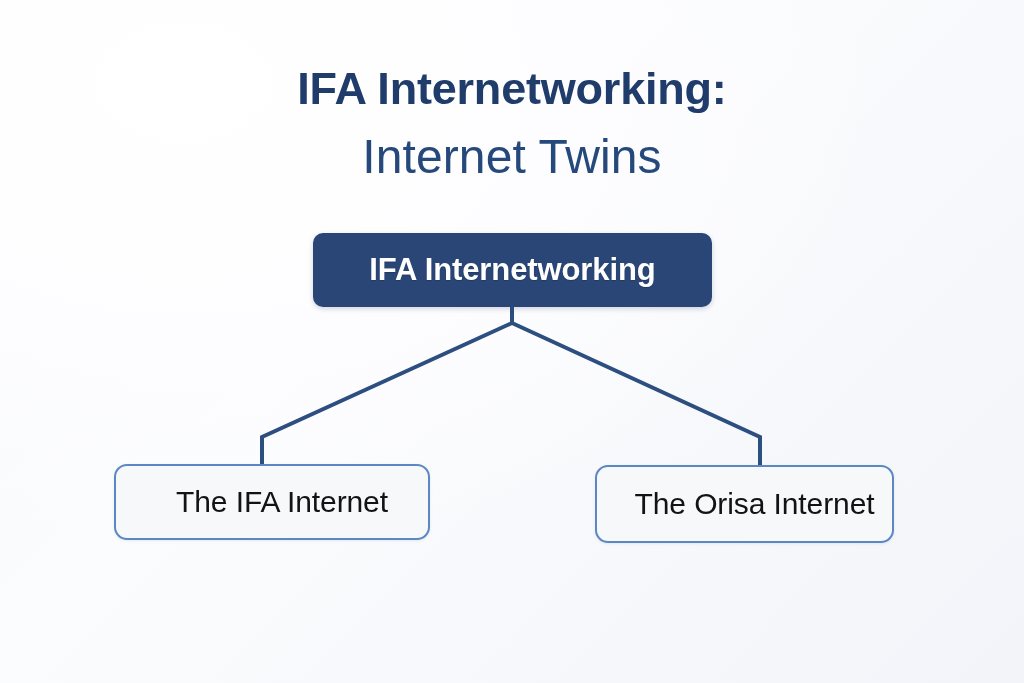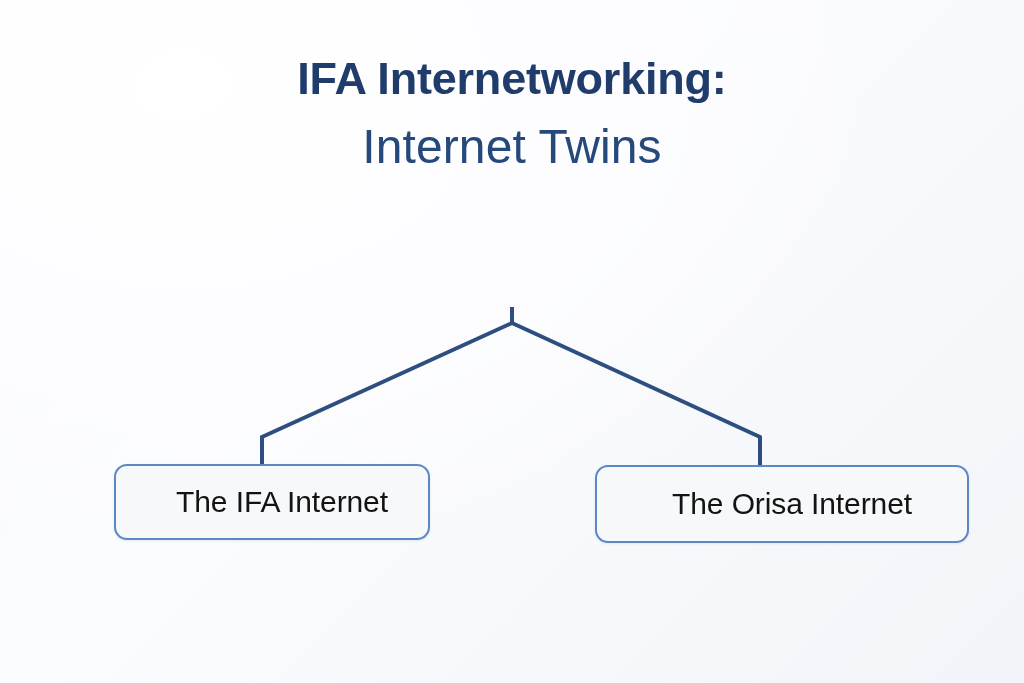--- a/index.html
+++ b/index.html
@@ -33,21 +33,21 @@
     width: 1024px;
     text-align: center;
     line-height: 1;
   }
   #title-line-1 {
     display: block;
     font-size: 45px;
     font-weight: 700;
     letter-spacing: -0.2px;
     color: #1f3c6b;
-    margin: 2px;
+    margin: 12px;
     padding: 0;
   }
   #title-line-2 {
     display: block;
     font-size: 48px;
     font-weight: 400;
     letter-spacing: 0.1px;
     color: #26497c;
     margin-top: 22px;
   }
@@ -105,21 +105,21 @@
 
   #node-child-0 {
     left: 114px;
     top: 464px;
     width: 316px;
     height: 76px;
   }
   #node-child-1 {
     left: 595px;
     top: 465px;
-    width: 374px;
+    width: 299px;
     height: 78px;
   }
 </style>
 </head>
 <body>
 
 <div id="canvas">
 
   <div id="title-block">
     <span id="title-line-1">IFA Internetworking:</span>
@@ -127,20 +127,23 @@
   </div>
 
   <svg id="connector-layer" viewBox="0 0 1024 683" xmlns="http://www.w3.org/2000/svg">
     <g fill="none" stroke="#2d4f80" stroke-width="4" stroke-linecap="butt" stroke-linejoin="miter">
       <path d="M 512 307 L 512 323"></path>
       <path d="M 512 323 L 262 437 L 262 466"></path>
       <path d="M 512 323 L 760 437 L 760 467"></path>
     </g>
   </svg>
 
+  <div class="node" id="node-root">
+    <span class="node-label">IFA Internetworking</span>
+  </div>
 
   <div class="node node-child" id="node-child-0">
     <span class="node-label">The IFA Internet</span>
   </div>
 
   <div class="node node-child" id="node-child-1">
     <span class="node-label">The Orisa Internet</span>
   </div>
 
 </div>

